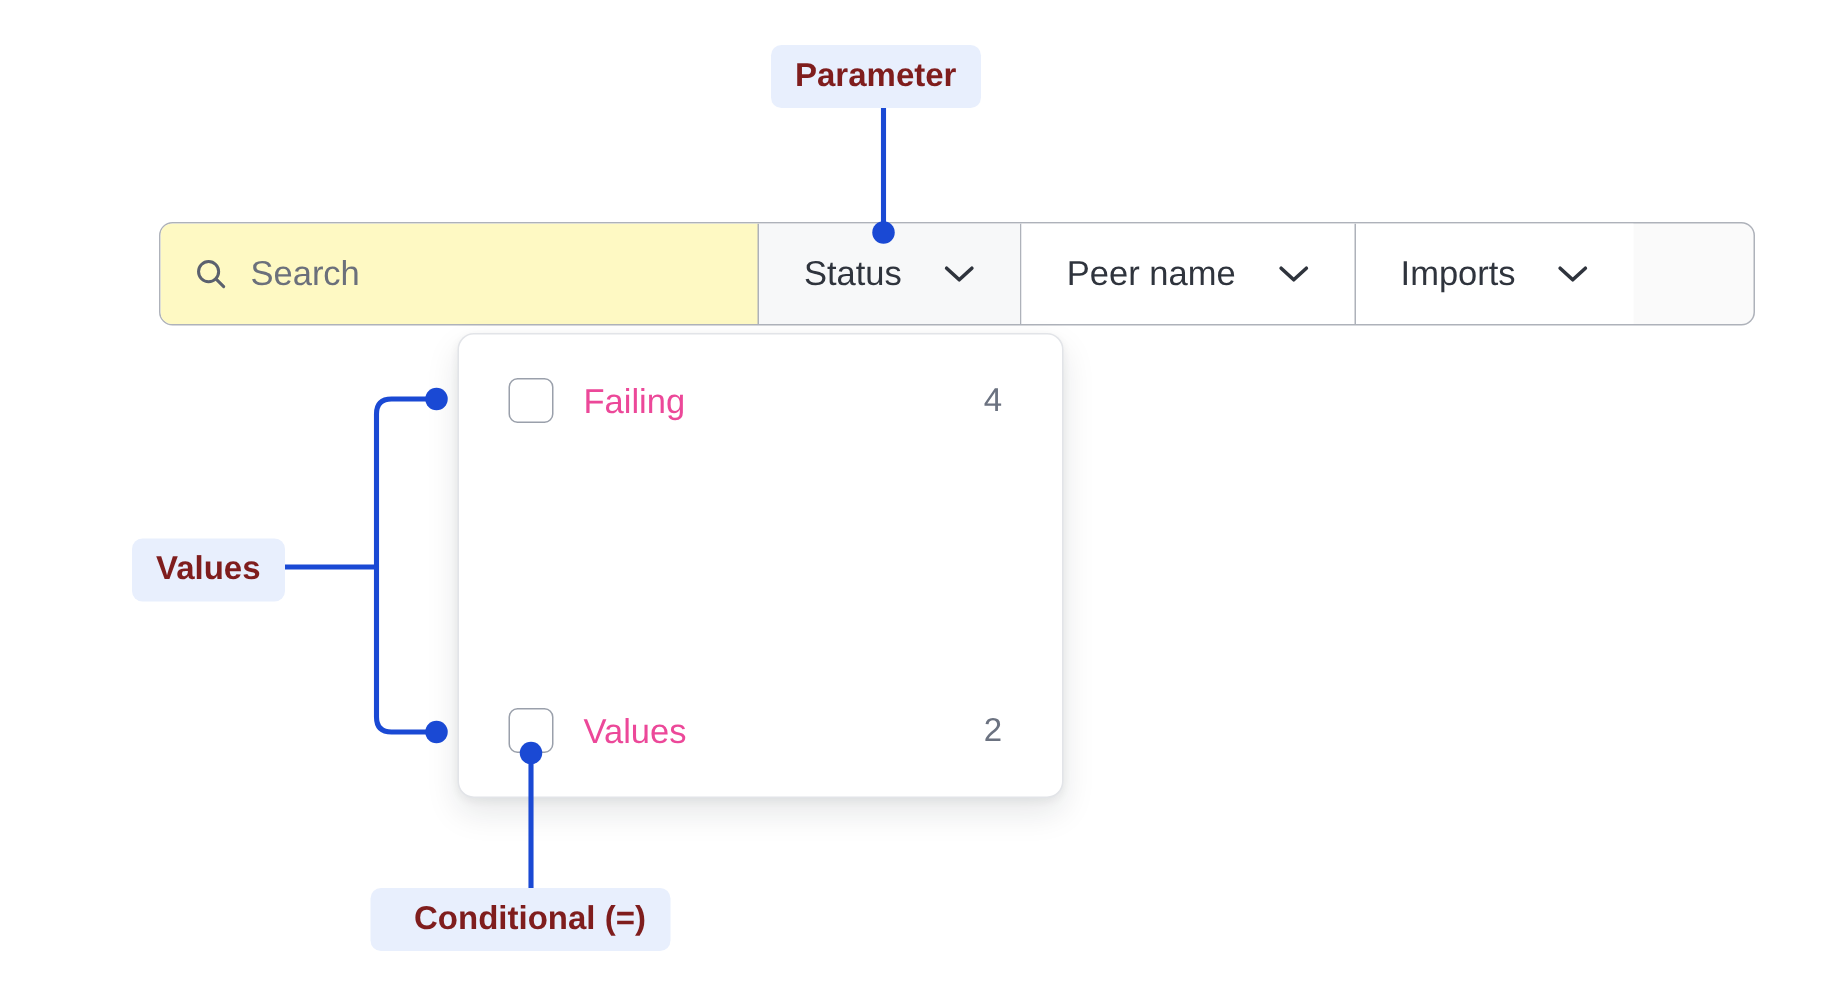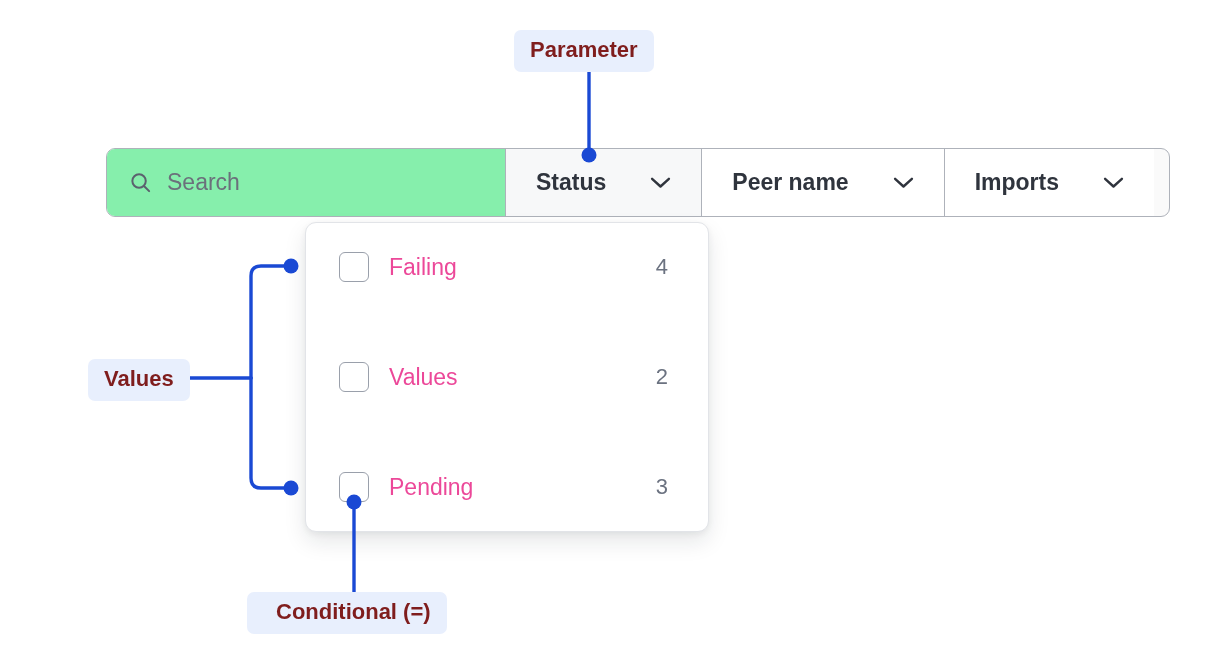--- a/index.html
+++ b/index.html
@@ -29,21 +29,21 @@
     background: #fafafa;
     border: 1.6px solid #aeb2ba;
     border-radius: 9px;
     display: flex;
     align-items: stretch;
     overflow: hidden;
   }
 
   .search-cell {
     width: 399px;
-    background: #86efac;
+    background: #fef9c3;
     display: flex;
     align-items: center;
     padding-left: 22px;
     border-right: 1.6px solid #aeb2ba;
     position: relative;
   }
 
   .search-icon {
     width: 23px;
     height: 23px;
@@ -62,27 +62,26 @@
     color: #31363f;
     width: 300px;
     padding: 0;
   }
   .search-input::placeholder { color: #6b707b; opacity: 1; }
 
   .filter-cell {
     display: flex;
     align-items: center;
     justify-content: center;
-    gap: 44px;
+    gap: 28px;
     padding: 0 30px;
     background: #ffffff;
     border-right: 1.6px solid #aeb2ba;
     cursor: pointer;
     position: relative;
-    font-weight: bold;
   }
   .filter-cell:last-child { border-right: none; }
   .filter-cell.active { background: #f7f8f9; }
 
   .filter-label {
     font-size: 23px;
     color: #2f343d;
     white-space: nowrap;
     line-height: 1;
   }
@@ -219,25 +218,20 @@
       <span class="opt-count">4</span>
     </div>
 
     <div class="opt-row">
       <span class="cbox"></span>
       <span class="opt-label">Values</span>
       <span class="opt-count">2</span>
     </div>
 
 
-    <div class="opt-row">
-      <span class="cbox"></span>
-      <span class="opt-label">Pending</span>
-      <span class="opt-count">3</span>
-    </div>
 
   </div>
 
   <svg class="ann-svg" viewBox="0 0 1224 660">
     <g fill="none" stroke="#1a49d4" stroke-width="3.4" stroke-linecap="round" stroke-linejoin="round">
 
       <path d="M589,72 L589,153"></path>
 
       <path d="M190,378 L251,378"></path>
       <path d="M251,378 L251,276 Q251,266 261,266 L289,266"></path>

